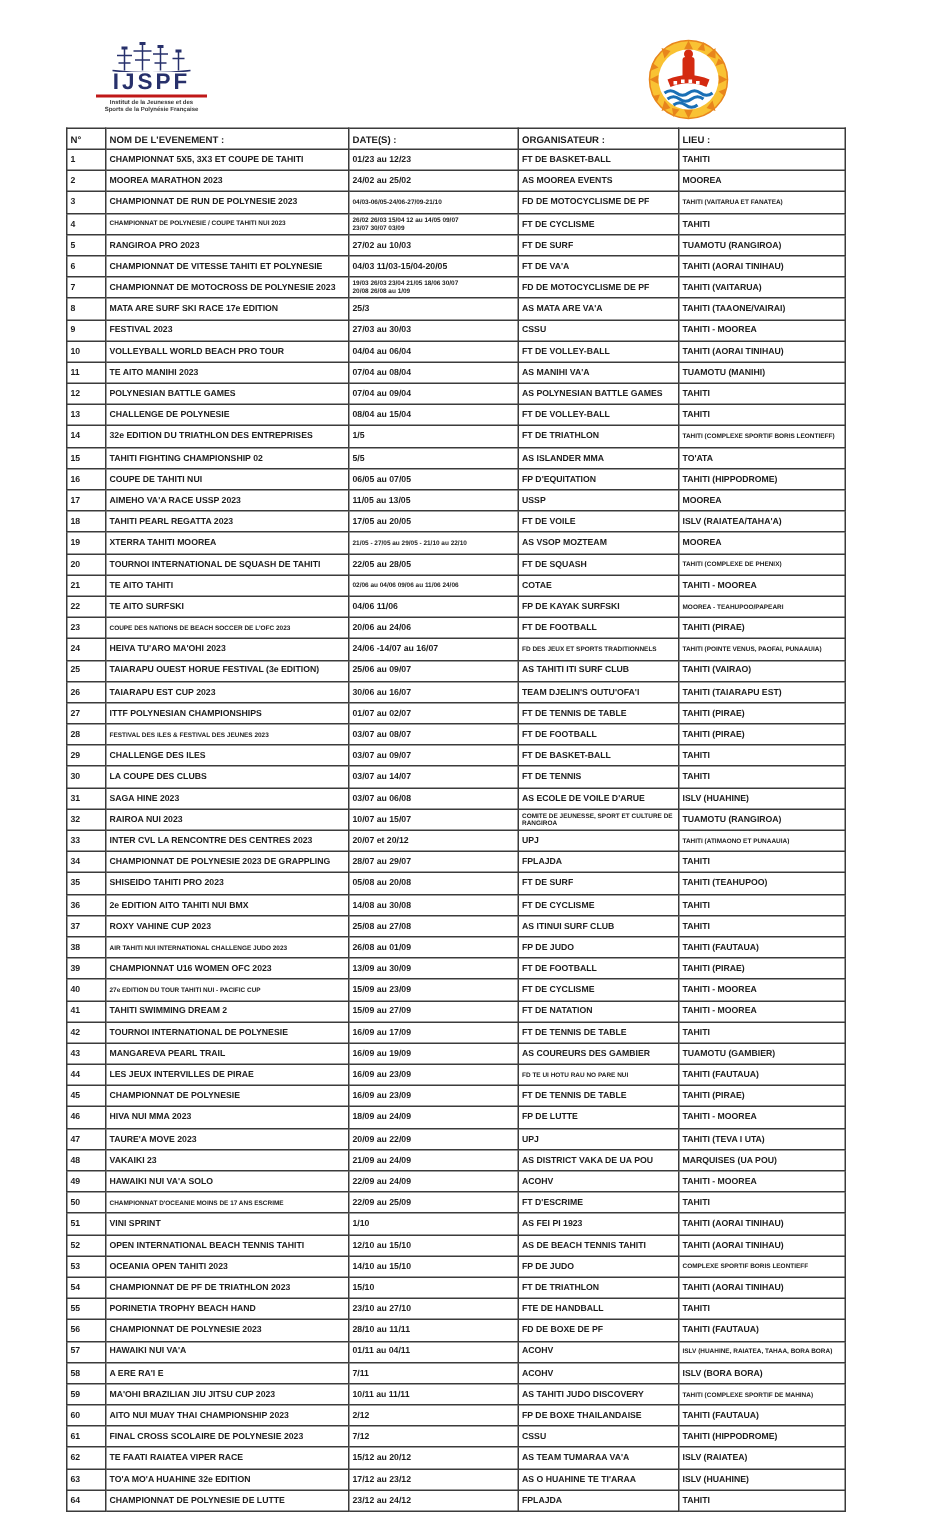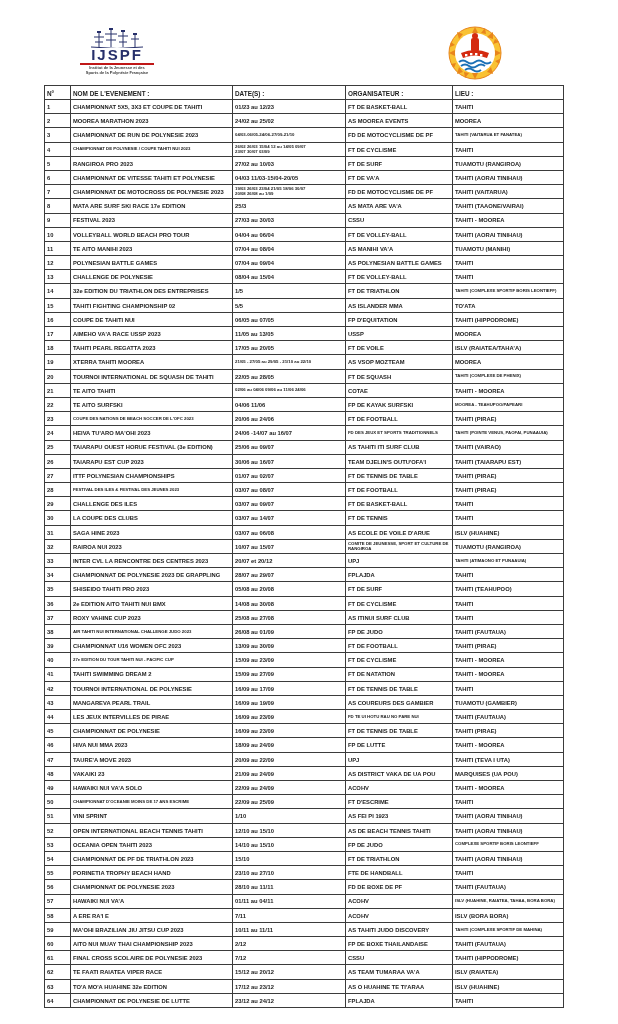--- a/index.html
+++ b/index.html
@@ -1,21 +1,21 @@
 <!DOCTYPE html>
 <html><head>
 <meta charset="utf-8">
 <style>
   html,body{margin:0;padding:0;}
   body{
     width:618px;height:1024px;background:#ffffff;position:relative;
     font-family:"Liberation Sans", sans-serif;color:#1b1b1b;overflow:hidden;
   }
   
-  .hdr{position:absolute;top:26px;left:16px;width:538px;height:58px;}
+  .hdr{position:absolute;top:26px;left:0;width:538px;height:58px;}
   .logo-left{position:absolute;left:62px;top:2px;width:78px;text-align:center;}
   .masts{display:block;margin:0 auto;}
   .acronym{font-weight:bold;font-size:15px;letter-spacing:2px;color:#27306b;line-height:14px;}
   .redbar{height:2px;background:#c01818;margin:1px 2px;}
   .caption{font-size:4px;line-height:4.5px;color:#3a3a3a;font-weight:bold;}
   .title{
     position:absolute;left:150px;top:24px;width:310px;text-align:center;
     font-weight:bold;font-size:7.4px;letter-spacing:.1px;color:#111;
   }
   .logo-right{position:absolute;right:52px;top:0px;}

